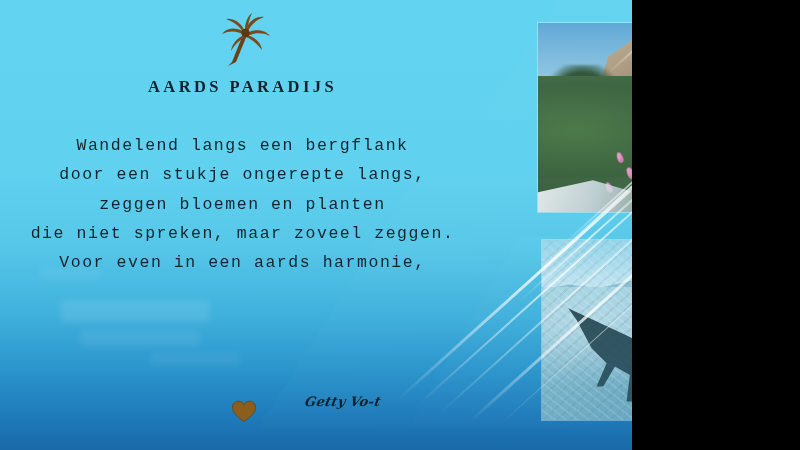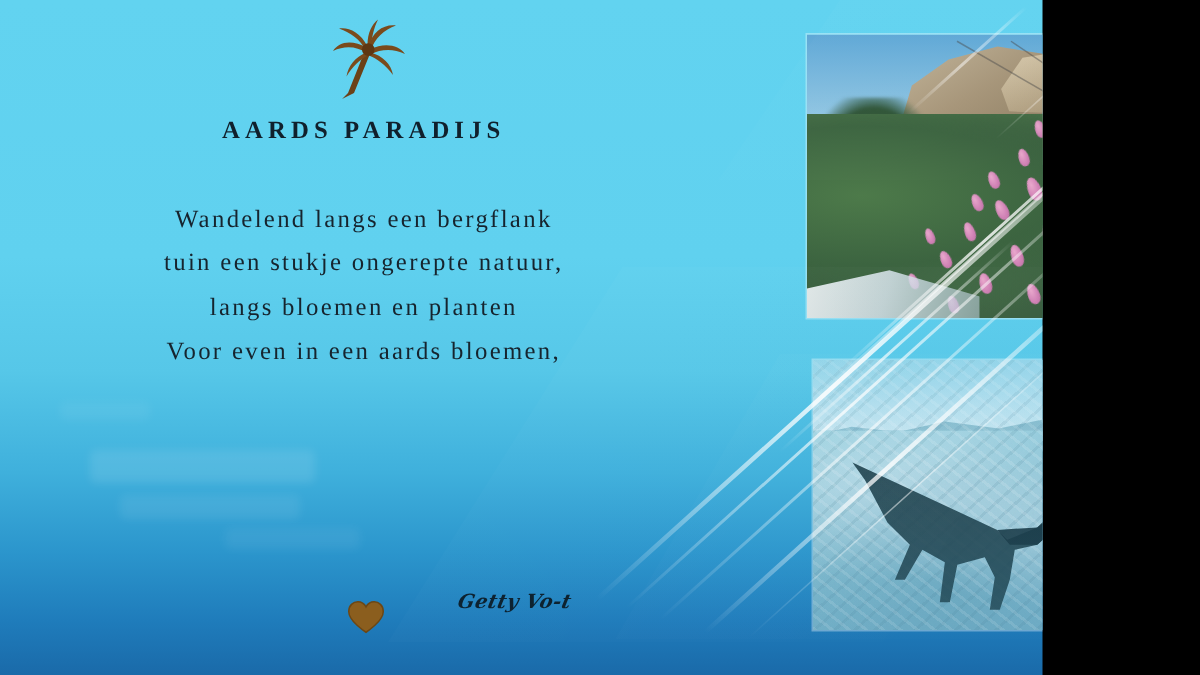--- a/index.html
+++ b/index.html
@@ -2,21 +2,21 @@
 <html><head>
 <meta charset="utf-8">
 <style>
   html, body {
     margin: 0;
     padding: 0;
     background: #000;
   }
   #canvas {
     position: relative;
-    width: 695px;
+    width: 632px;
     height: 450px;
     overflow: hidden;
     font-family: "Liberation Serif", serif;
     background: linear-gradient(to bottom,
         #62d3f0 0%,
         #60d1ef 38%,
         #56c7e8 55%,
         #3fb0dc 70%,
         #2b95cc 82%,
         #1f7cbb 92%,
@@ -64,21 +64,21 @@
     left: 0px;
     top: 131px;
     width: 485px;
     text-align: center;
   }
   .poem .line {
     font-size: 16.5px;
     letter-spacing: 1.55px;
     line-height: 29.3px;
     color: #16242e;
-    font-family: Liberation Serif, serif;
+    font-family: Liberation Mono, monospace;
     white-space: nowrap;
   }
 
   
   .heart {
     position: absolute;
     left: 231px;
     top: 400px;
     width: 26px;
     height: 23px;
@@ -322,23 +322,24 @@
       <path d="M30 25 C23 28 18 34 17 41 C21 34 26 30 31 27 Z"></path>
       <path d="M31 20 C31 12 34 6 38 3 C35 9 34 15 33 22 Z"></path>
     </g>
     <circle cx="31.5" cy="23" r="4.2" fill="#5e3713"></circle>
   </svg>
 
   <div class="title">AARDS PARADIJS</div>
 
   <div class="poem">
     <div class="line">Wandelend langs een bergflank</div>
-    <div class="line">tuin een stukje ongerepte natuur,</div>
-    <div class="line">langs bloemen en planten</div>
-    <div class="line">Voor even in een aards bloemen,</div>
+    <div class="line">door een stukje ongerepte langs,</div>
+    <div class="line">zeggen bloemen en planten</div>
+    <div class="line">die niet spreken, maar zoveel zeggen.</div>
+    <div class="line">Voor even in een aards harmonie,</div>
   </div>
 
   <svg class="heart" viewBox="0 0 26 23">
     <path d="M13 21.5 C13 21.5 1.5 14.2 1.5 7.6 C1.5 3.6 4.4 1.2 7.6 1.2
              C10 1.2 12 2.7 13 4.6 C14 2.7 16 1.2 18.4 1.2
              C21.6 1.2 24.5 3.6 24.5 7.6 C24.5 14.2 13 21.5 13 21.5 Z" fill="#8b5e1e" stroke="#6d4714" stroke-width="1"></path>
   </svg>
 
   <div class="signature">Getty Vo-t</div>
 

